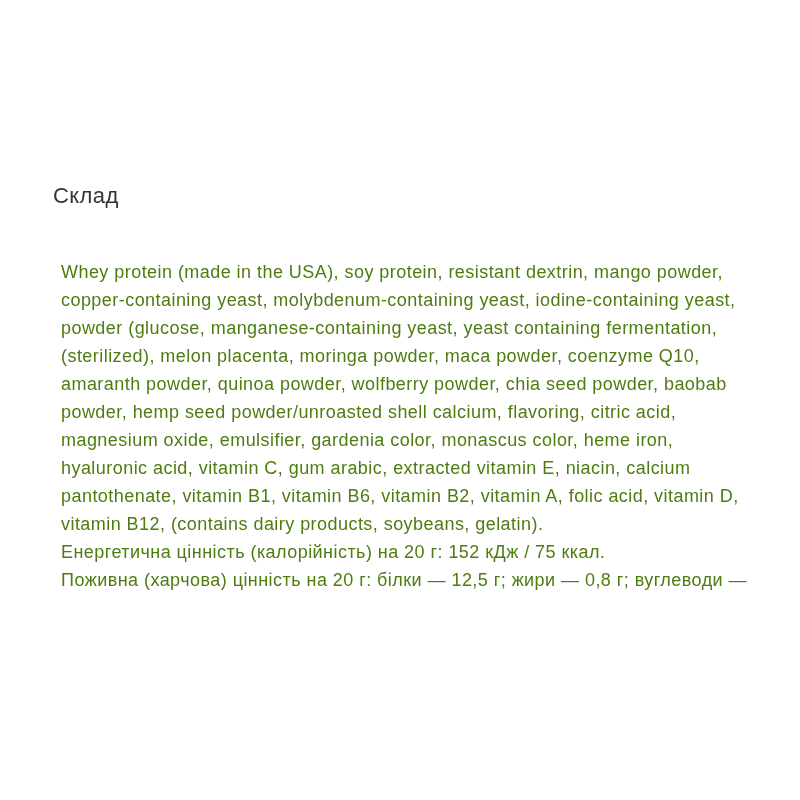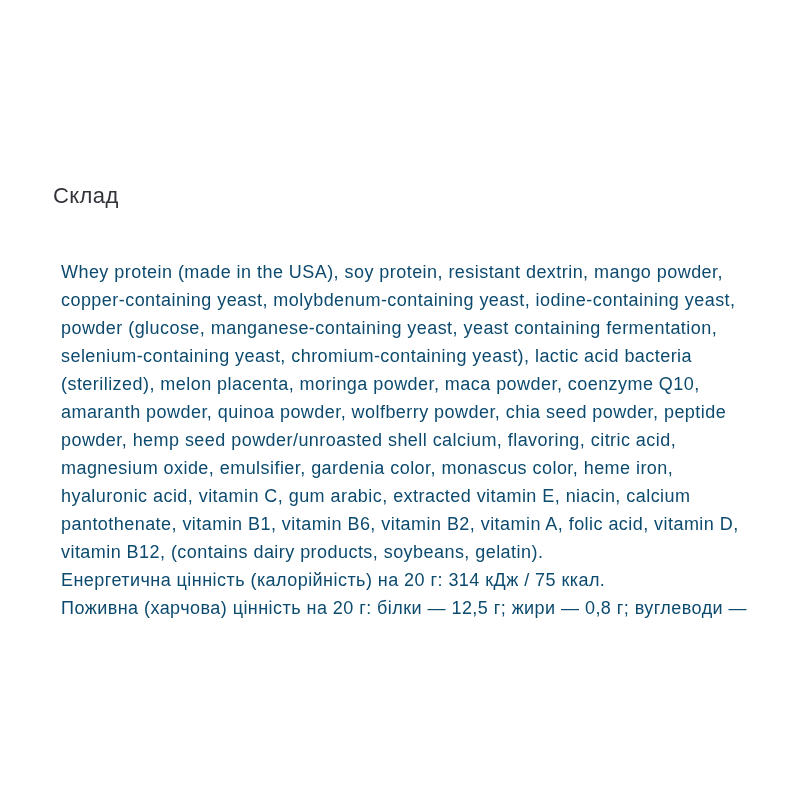--- a/index.html
+++ b/index.html
@@ -27,42 +27,41 @@
     font-weight: 500;
     letter-spacing: 0.4px;
     color: #32343a;
     margin-bottom: 24px;
   }
   .textblock {
     font-size: 18px;
     line-height: 28px;
     font-weight: 400;
     letter-spacing: 0.45px;
-    color: #0c4a6e;
+    color: #4d7c0f;
   }
   .textline {
     height: 28px;
     white-space: nowrap;
   }
 </style>
 </head>
 <body>
 
 <div class="page">
   <div class="composition">
     <div class="composition-heading">Склад</div>
     <div class="textblock">
       <div class="textline">Whey protein (made in the USA), soy protein, resistant dextrin, mango powder,</div>
       <div class="textline">copper-containing yeast, molybdenum-containing yeast, iodine-containing yeast,</div>
       <div class="textline">powder (glucose, manganese-containing yeast, yeast containing fermentation,</div>
-      <div class="textline">selenium-containing yeast, chromium-containing yeast), lactic acid bacteria</div>
       <div class="textline">(sterilized), melon placenta, moringa powder, maca powder, coenzyme Q10,</div>
-      <div class="textline">amaranth powder, quinoa powder, wolfberry powder, chia seed powder, peptide</div>
+      <div class="textline">amaranth powder, quinoa powder, wolfberry powder, chia seed powder, baobab</div>
       <div class="textline">powder, hemp seed powder/unroasted shell calcium, flavoring, citric acid,</div>
       <div class="textline">magnesium oxide, emulsifier, gardenia color, monascus color, heme iron,</div>
       <div class="textline">hyaluronic acid, vitamin C, gum arabic, extracted vitamin E, niacin, calcium</div>
       <div class="textline">pantothenate, vitamin B1, vitamin B6, vitamin B2, vitamin A, folic acid, vitamin D,</div>
       <div class="textline">vitamin B12, (contains dairy products, soybeans, gelatin).</div>
-      <div class="textline">Енергетична цінність (калорійність) на 20 г: 314 кДж / 75 ккал.</div>
+      <div class="textline">Енергетична цінність (калорійність) на 20 г: 152 кДж / 75 ккал.</div>
       <div class="textline">Поживна (харчова) цінність на 20 г: білки — 12,5 г; жири — 0,8 г; вуглеводи —</div>
     </div>
   </div>
 </div>
 
 </body></html>

